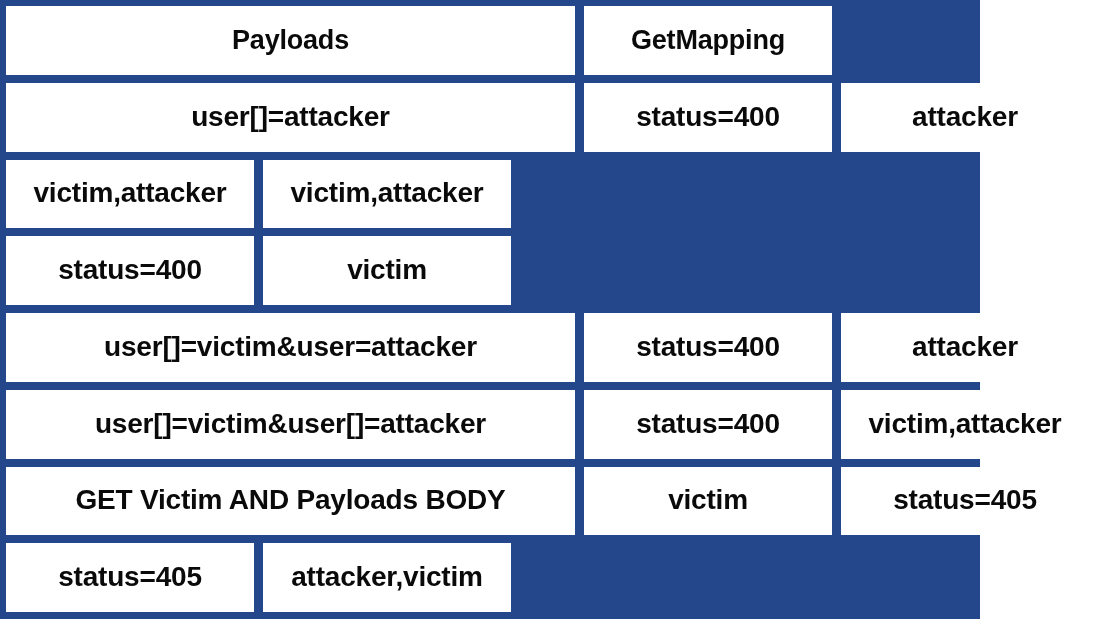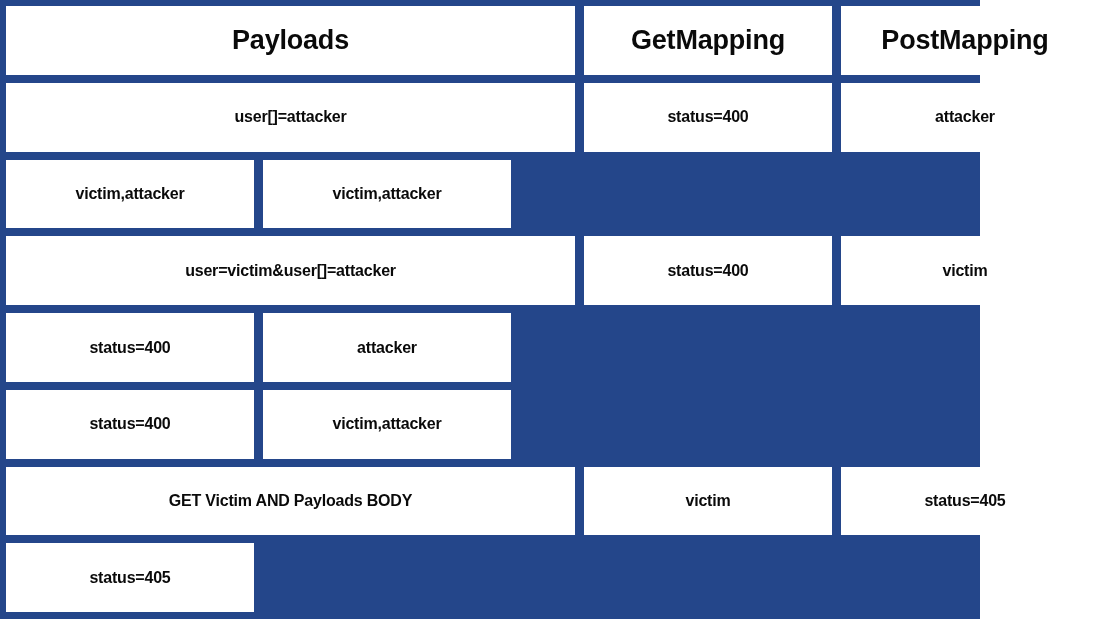--- a/index.html
+++ b/index.html
@@ -47,44 +47,41 @@
     margin-left: 9px;
   }
 
   .col-payloads { flex: 0 0 569px; }
   .col-get      { flex: 0 0 248px; }
   .col-post     { flex: 0 0 248px; }
 
   .cell-text {
     color: #0a0a0a;
     font-weight: bold;
-    font-size: 16px;
+    font-size: 28px;
     line-height: 1.1;
     letter-spacing: -0.2px;
     white-space: nowrap;
   }
 
   .header .cell-text {
     font-size: 27px;
   }
 </style>
 </head>
 <body>
 
 <div class="table-wrap">
 
   <div class="row header">
     <div class="cell col-payloads">
       <span class="cell-text">Payloads</span>
     </div>
     <div class="cell col-get">
       <span class="cell-text">GetMapping</span>
-    </div>
-    <div class="cell col-post">
-      <span class="cell-text">PostMapping</span>
     </div>
   </div>
 
   <div class="row">
     <div class="cell col-payloads">
       <span class="cell-text">user[]=attacker</span>
     </div>
     <div class="cell col-get">
       <span class="cell-text">status=400</span>
     </div>
@@ -96,41 +93,44 @@
   <div class="row">
     <div class="cell col-get">
       <span class="cell-text">victim,attacker</span>
     </div>
     <div class="cell col-post">
       <span class="cell-text">victim,attacker</span>
     </div>
   </div>
 
   <div class="row">
-    <div class="cell col-payloads">
-      <span class="cell-text">user=victim&amp;user[]=attacker</span>
-    </div>
     <div class="cell col-get">
       <span class="cell-text">status=400</span>
     </div>
     <div class="cell col-post">
       <span class="cell-text">victim</span>
     </div>
   </div>
 
   <div class="row">
+    <div class="cell col-payloads">
+      <span class="cell-text">user[]=victim&amp;user=attacker</span>
+    </div>
     <div class="cell col-get">
       <span class="cell-text">status=400</span>
     </div>
     <div class="cell col-post">
       <span class="cell-text">attacker</span>
     </div>
   </div>
 
   <div class="row">
+    <div class="cell col-payloads">
+      <span class="cell-text">user[]=victim&amp;user[]=attacker</span>
+    </div>
     <div class="cell col-get">
       <span class="cell-text">status=400</span>
     </div>
     <div class="cell col-post">
       <span class="cell-text">victim,attacker</span>
     </div>
   </div>
 
   <div class="row">
     <div class="cell col-payloads">
@@ -141,15 +141,18 @@
     </div>
     <div class="cell col-post">
       <span class="cell-text">status=405</span>
     </div>
   </div>
 
   <div class="row">
     <div class="cell col-get">
       <span class="cell-text">status=405</span>
     </div>
+    <div class="cell col-post">
+      <span class="cell-text">attacker,victim</span>
+    </div>
   </div>
 
 </div>
 
 </body></html>

